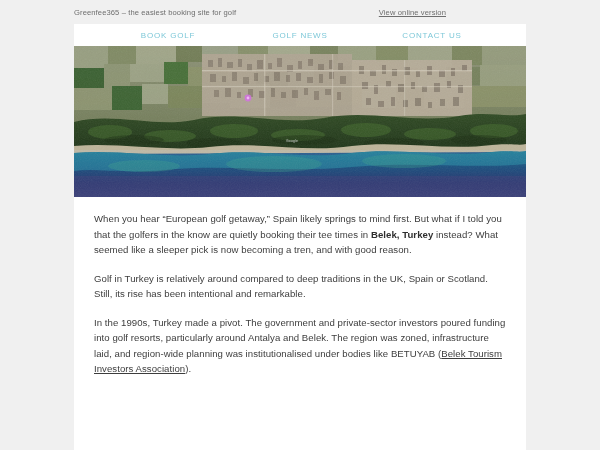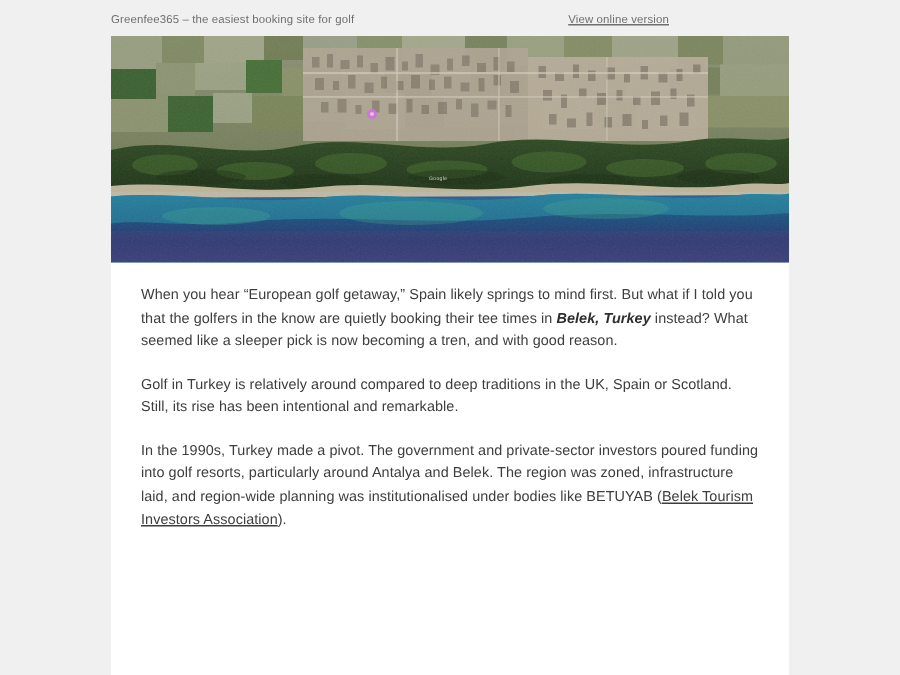--- a/index.html
+++ b/index.html
@@ -105,21 +105,21 @@
     padding: 14px 20px 0 20px;
     box-sizing: border-box;
   }
   .article p {
     margin: 0 0 13px 0;
     font-size: 9.6px;
     line-height: 15.5px;
     color: #3d3d3d;
     letter-spacing: 0.05px;
   }
-  .article p strong { font-weight: bold; color: #2e2e2e; font-style: italic; }
+  .article p strong { font-weight: bold; color: #2e2e2e; }
   .inline-link {
     color: #3d3d3d;
     text-decoration: underline;
     cursor: pointer;
   }
   .section-heading {
     margin: 0 0 11px 0;
     font-size: 12.4px;
     line-height: 15px;
     color: #e8764f;
@@ -132,20 +132,25 @@
 
 <div class="page">
 
   <div class="preheader">
     <span class="preheader-text">Greenfee365 – the easiest booking site for golf</span>
     <span class="preheader-link">View online version</span>
   </div>
 
   <div class="email-body">
 
+    <div class="nav">
+      <span class="nav-item">BOOK GOLF</span>
+      <span class="nav-item">GOLF NEWS</span>
+      <span class="nav-item">CONTACT US</span>
+    </div>
 
     <div class="hero">
       <svg width="452" height="151" viewBox="0 0 452 151" preserveAspectRatio="none">
         <defs>
           <linearGradient id="seaGrad" x1="0" y1="0" x2="0" y2="1">
             <stop offset="0%" stop-color="#1d6d8e"></stop>
             <stop offset="35%" stop-color="#1b4f7e"></stop>
             <stop offset="70%" stop-color="#27356f"></stop>
             <stop offset="100%" stop-color="#3b3f78"></stop>
           </linearGradient>

